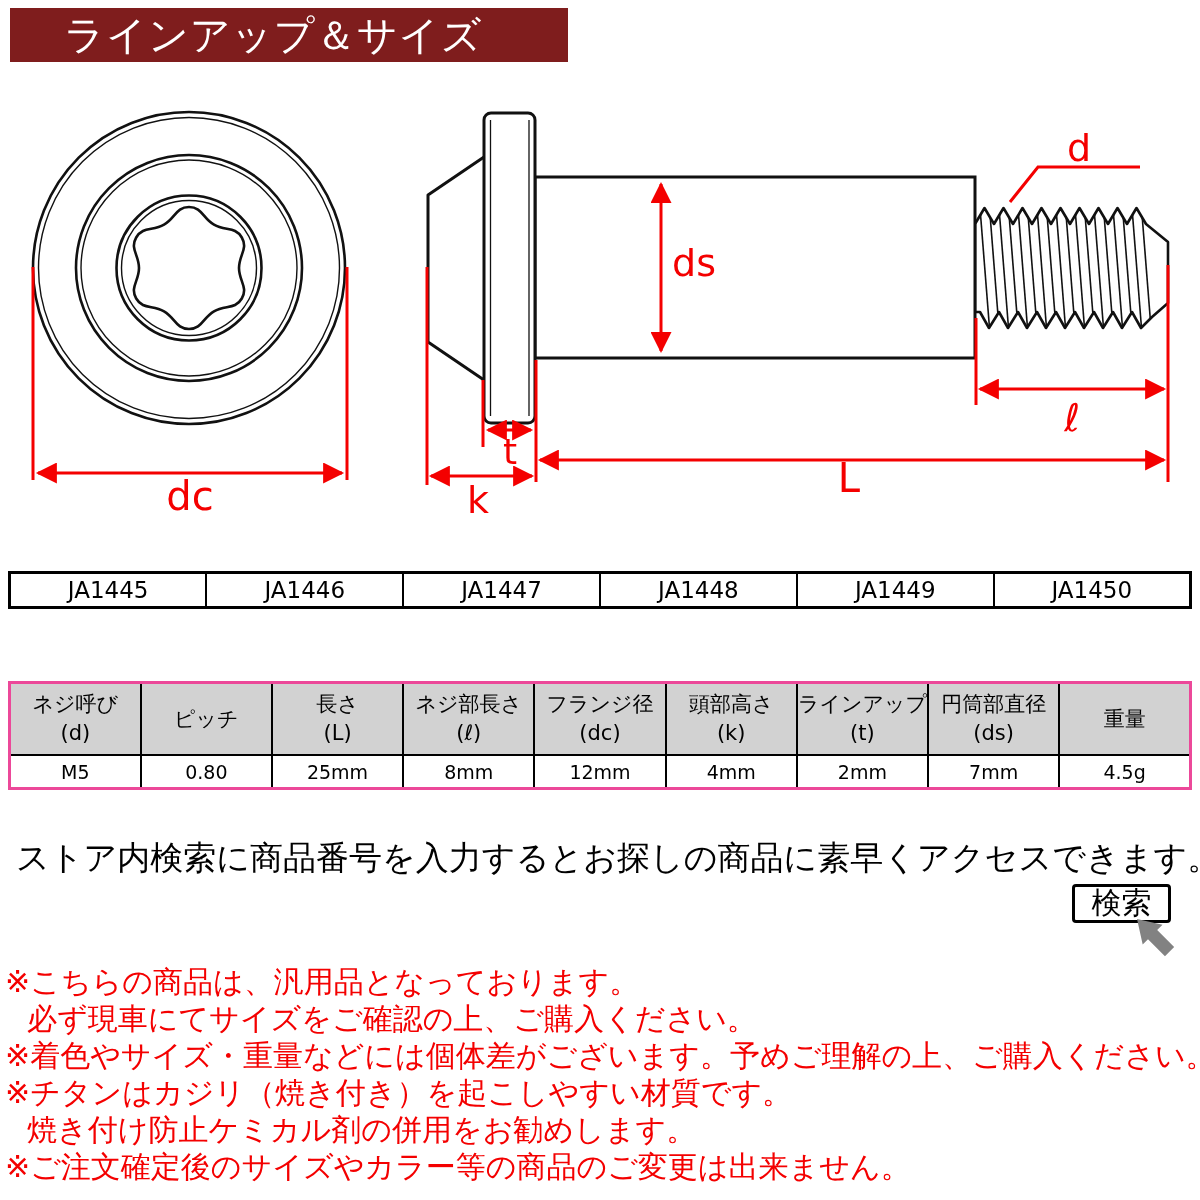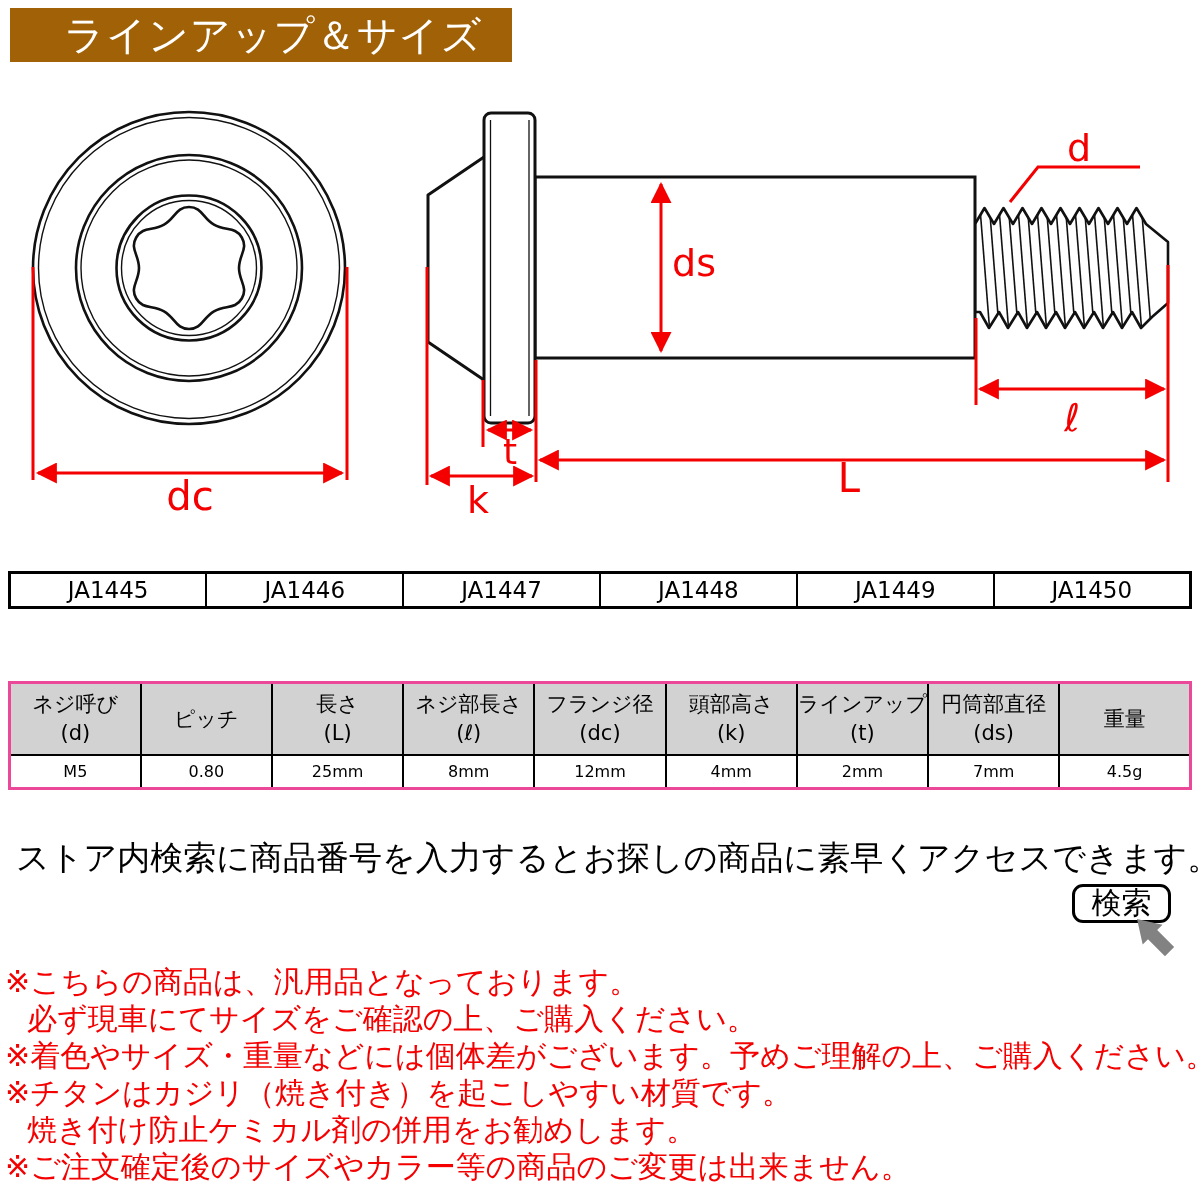--- a/index.html
+++ b/index.html
@@ -1,40 +1,40 @@
 <!DOCTYPE html>
 <html><head>
 <meta charset="utf-8">
 <style>
   html,body{margin:0;padding:0;}
   .page{position:relative;width:1200px;height:1200px;background:#ffffff;overflow:hidden;
         font-family:"DejaVu Sans","Liberation Sans",sans-serif;color:#000;}
-  .banner{position:absolute;left:10px;top:8px;width:502px;height:54px;background:#a16207;
+  .banner{position:absolute;left:10px;top:8px;width:558px;height:54px;background:#7f1d1d;
           box-sizing:border-box;display:flex;align-items:center;padding-left:54px;}
   .banner span{color:#fff;font-size:40px;letter-spacing:1px;white-space:nowrap;}
   .diagram{position:absolute;left:0;top:80px;width:1200px;height:480px;}
   .blk{stroke:#111;fill:none;}
   .blkf{stroke:#111;fill:#fff;}
   .red{stroke:#f40000;fill:none;stroke-width:3;}
   .redtxt{fill:#f40000;stroke:none;text-anchor:middle;}
   table{position:absolute;border-collapse:collapse;table-layout:fixed;width:1184px;left:8px;}
   td{border:2px solid #000;text-align:center;padding:0;overflow:hidden;white-space:nowrap;}
   .t1{top:571px;border:3px solid #000;}
   .t1 .hrow td{height:31px;background:#b5b5b5;font-size:22px;}
   .t1 .crow td{height:30px;background:#e6e6e6;font-size:22px;}
   .t1 .jrow td{height:32px;font-size:23px;text-align:center;}
   .t2{top:681px;border:3px solid #ec4899;}
   .t2 .hrow td{height:70px;background:#d2d2d2;font-size:21px;vertical-align:middle;}
   .t2 .hrow span{display:block;line-height:29px;}
-  .t2 .vrow td{height:31px;font-size:16px;}
+  .t2 .vrow td{height:31px;font-size:19px;}
   .hint{position:absolute;left:16px;top:836px;font-size:33px;white-space:nowrap;}
   .pn-box{position:absolute;left:827px;top:881px;width:227px;height:45px;border:3px solid #000;
           box-sizing:border-box;display:flex;align-items:center;justify-content:center;font-size:31px;background:#fff;}
   .search-btn{position:absolute;left:1072px;top:884px;width:99px;height:39px;border:3px solid #000;
-          border-radius:11px;box-sizing:border-box;display:flex;align-items:center;justify-content:center;
+          border-radius:4px;box-sizing:border-box;display:flex;align-items:center;justify-content:center;
           font-size:30px;background:#fff;}
   .cursor{position:absolute;left:1124px;top:906px;width:60px;height:60px;}
   .notes{position:absolute;left:5px;top:963px;color:#f40000;font-size:30px;}
   .notes div{line-height:37px;white-space:nowrap;}
   .notes .indent{padding-left:22px;}
 </style>
 </head>
 <body>
 
 <div class="page">

